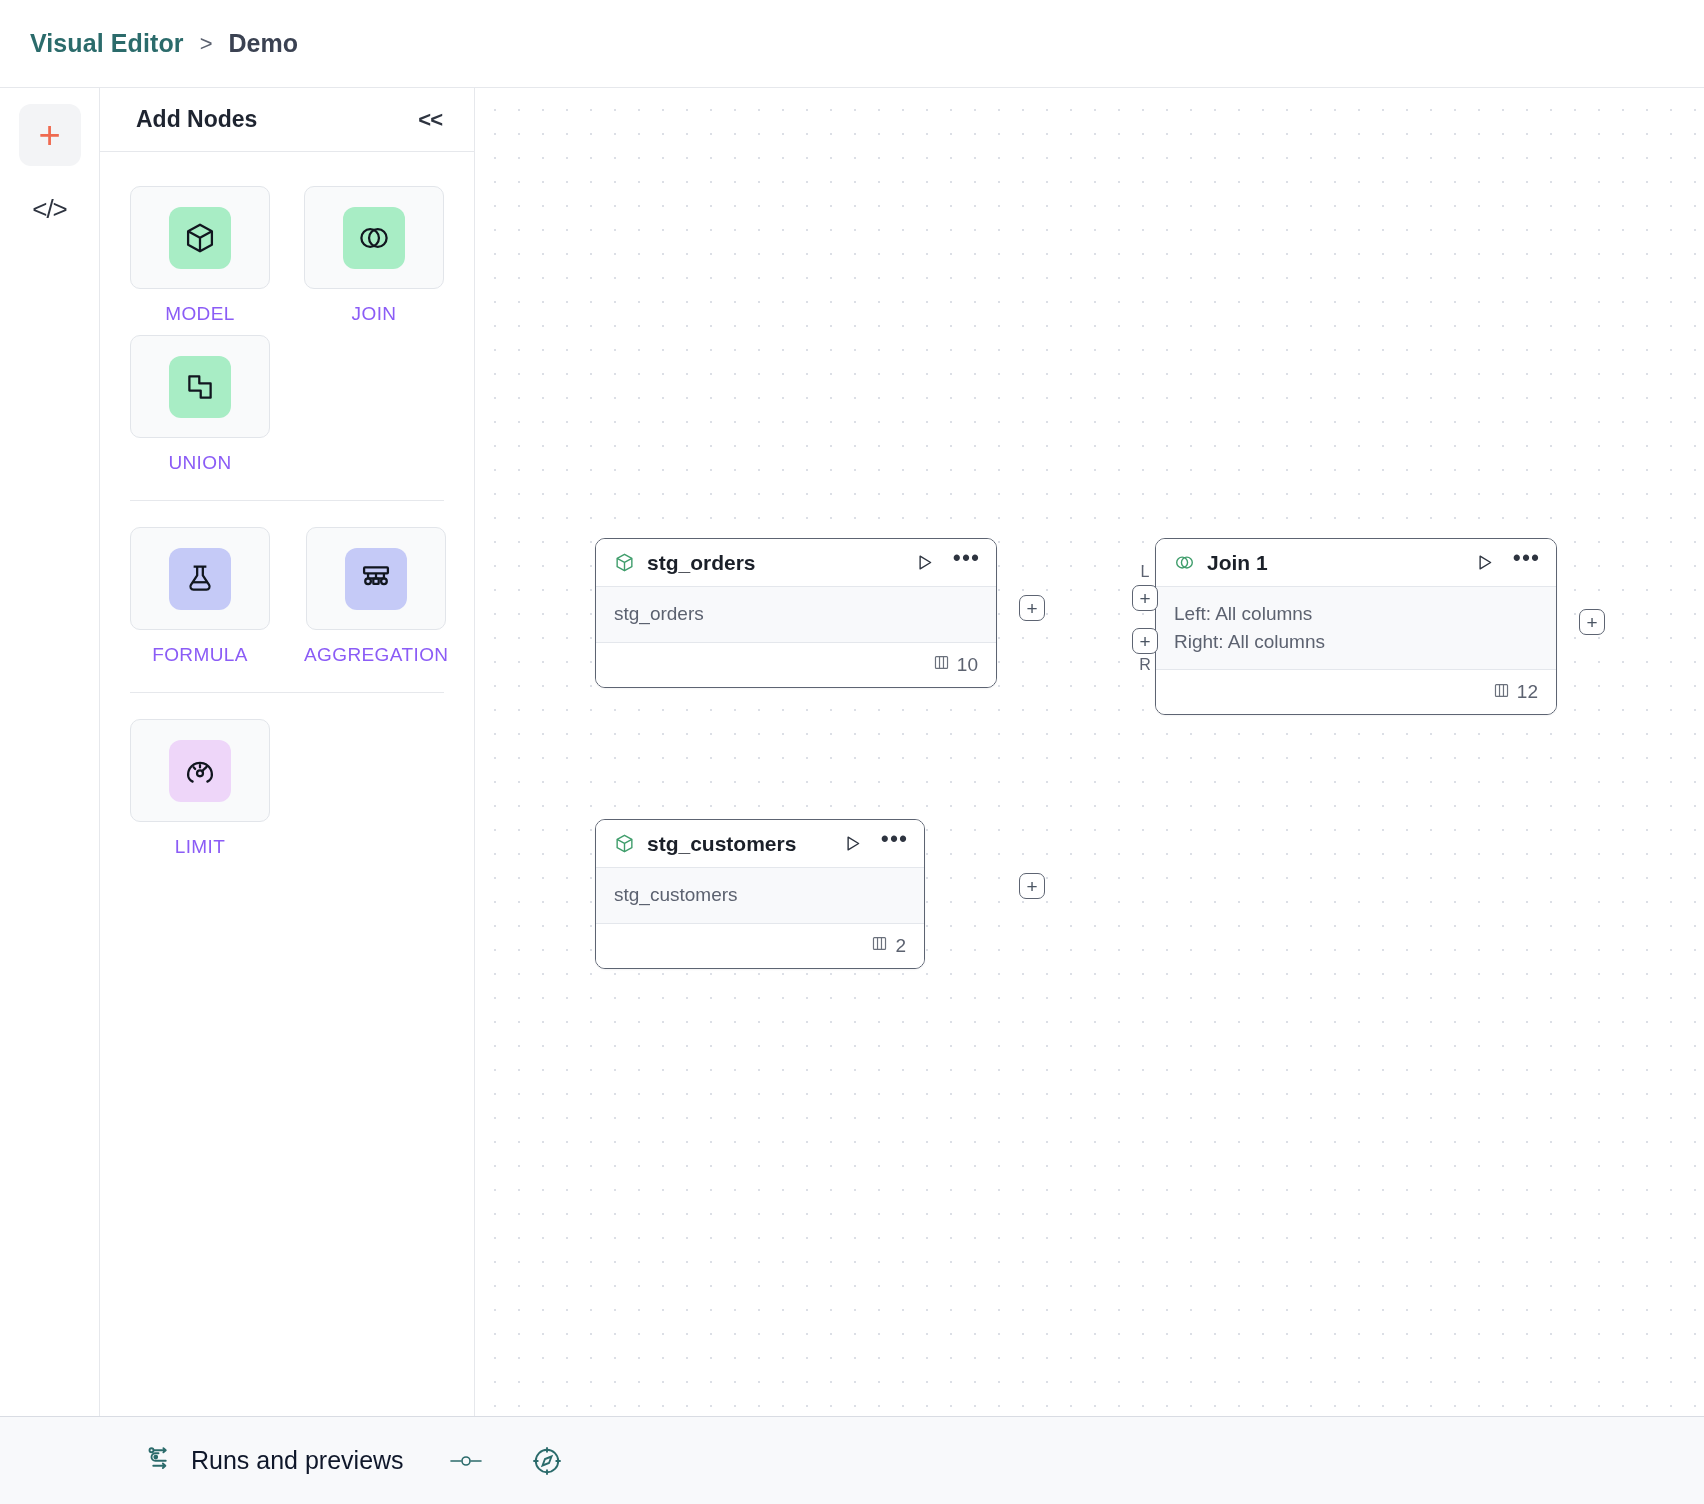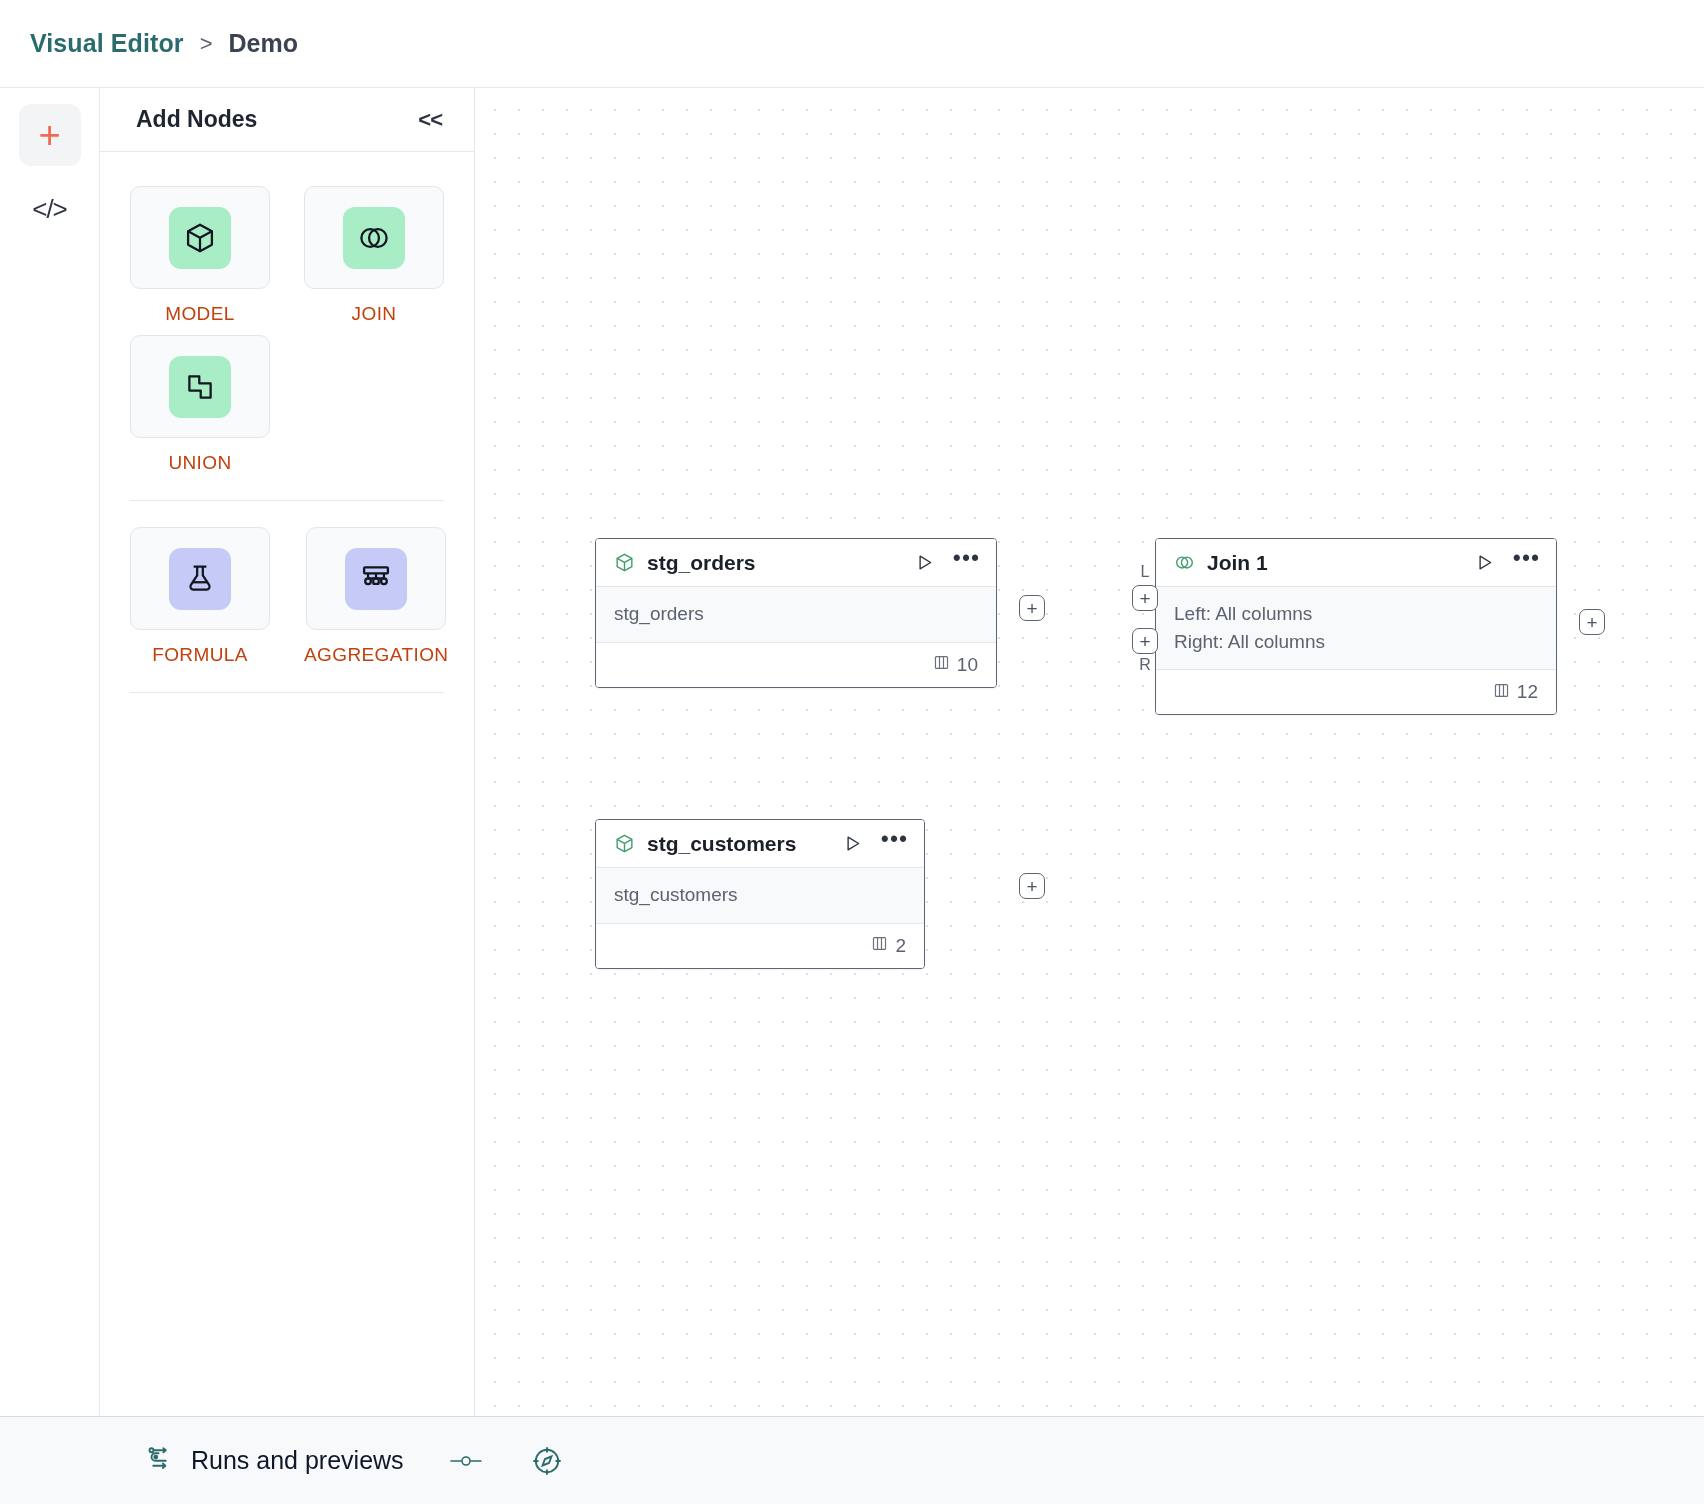--- a/index.html
+++ b/index.html
@@ -75,42 +75,42 @@
     cursor: pointer;
   }
   .node-badge {
     width: 62px; height: 62px; border-radius: 12px;
     display: flex; align-items: center; justify-content: center;
   }
   .badge-green { background: #a8edc5; }
   .badge-blue  { background: #c5caf7; }
   .badge-pink  { background: #eed6f9; }
   .node-label {
-    margin-top: 14px; font-size: 19px; color: #c2410c; letter-spacing: .4px;
+    margin-top: 14px; font-size: 19px; color: #8b5cf6; letter-spacing: .4px;
   }
   .panel-divider { height: 1px; background: #e6e8ec; margin: 26px 0 26px 0; }
   .grp { margin-bottom: 0; }
 
   
   .canvas {
     position: relative; flex: 1 1 auto; min-width: 0;
     background-color: #ffffff;
     background-image: radial-gradient(#dcdfe6 1.2px, transparent 1.2px);
     background-size: 24px 24px;
     background-position: 8px 10px;
     overflow: hidden;
   }
   .edges { position: absolute; inset: 0; pointer-events: none; }
 
   
   .gnode {
     position: absolute;
     background: #ffffff;
     border: 1px solid #5d6472;
-    border-radius: 4px;
+    border-radius: 10px;
     overflow: hidden;
     box-shadow: 0 1px 2px rgba(20,24,35,.05);
   }
   .gnode-head {
     height: 48px;
     display: flex; align-items: center;
     padding: 0 16px 0 18px;
     background: #ffffff;
     border-bottom: 1px solid #e4e7ec;
   }
@@ -254,20 +254,33 @@
                 </svg>
               </div>
             </div>
             <div class="node-label">AGGREGATION</div>
           </div>
         </div>
 
         <div class="panel-divider"></div>
 
         <div class="grp node-grid">
+          <div class="node-cell">
+            <div class="node-tile">
+              <div class="node-badge badge-pink">
+                <svg width="34" height="34" viewBox="0 0 24 24" fill="none" stroke="#11161f" stroke-width="1.6" stroke-linecap="round">
+                  <path d="M3.6 14.6a8.4 8.4 0 0 1 16.8 0"></path>
+                  <path d="M3.6 14.6c0 2.2 1.3 4 3.2 4.9M20.4 14.6c0 2.2-1.3 4-3.2 4.9"></path>
+                  <circle cx="12" cy="13.6" r="2.1"></circle>
+                  <path d="M13.5 12.1 17 8.6M12 9.5V7.8M8.6 10.6 7.5 9.4M15.6 10.2l1-1.1"></path>
+                </svg>
+              </div>
+            </div>
+            <div class="node-label">LIMIT</div>
+          </div>
 
 
         </div>
 
       </div>
     </div>
 
     <div class="canvas">
 
       <svg class="edges">

